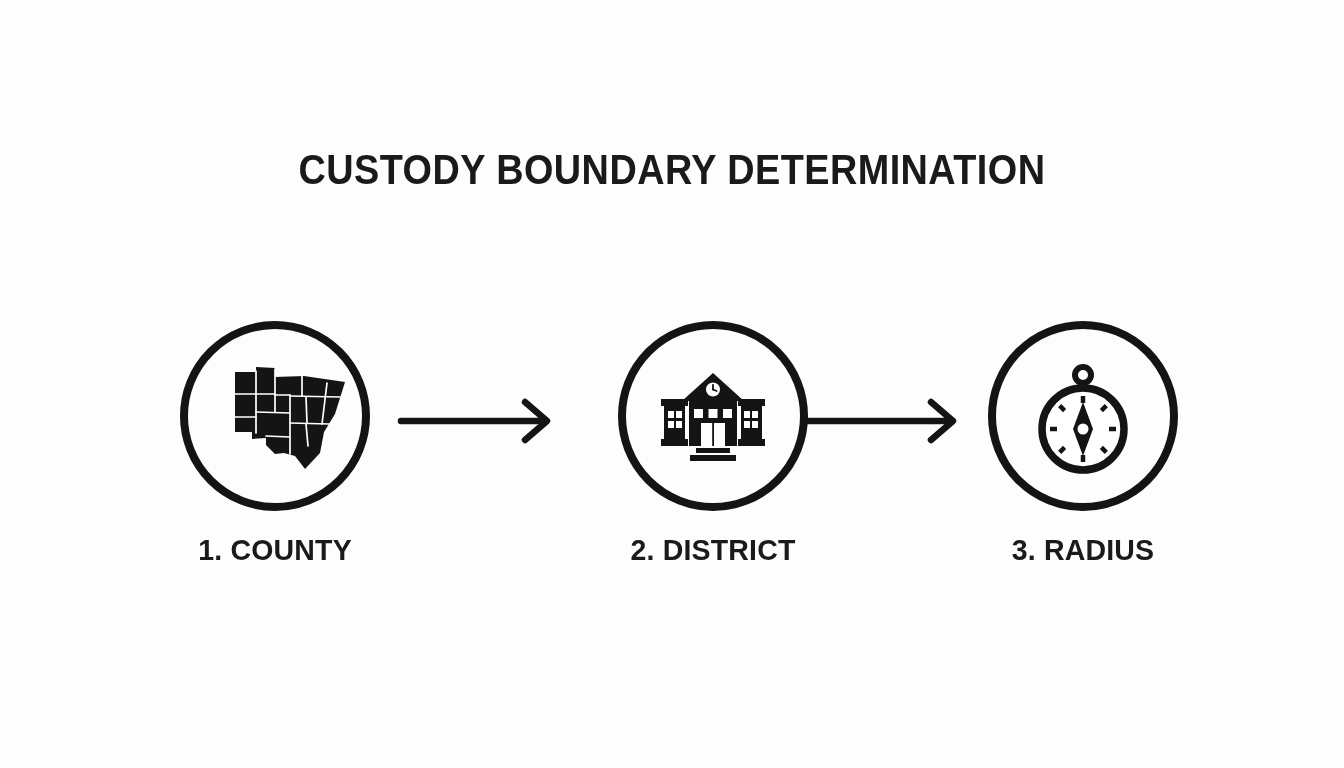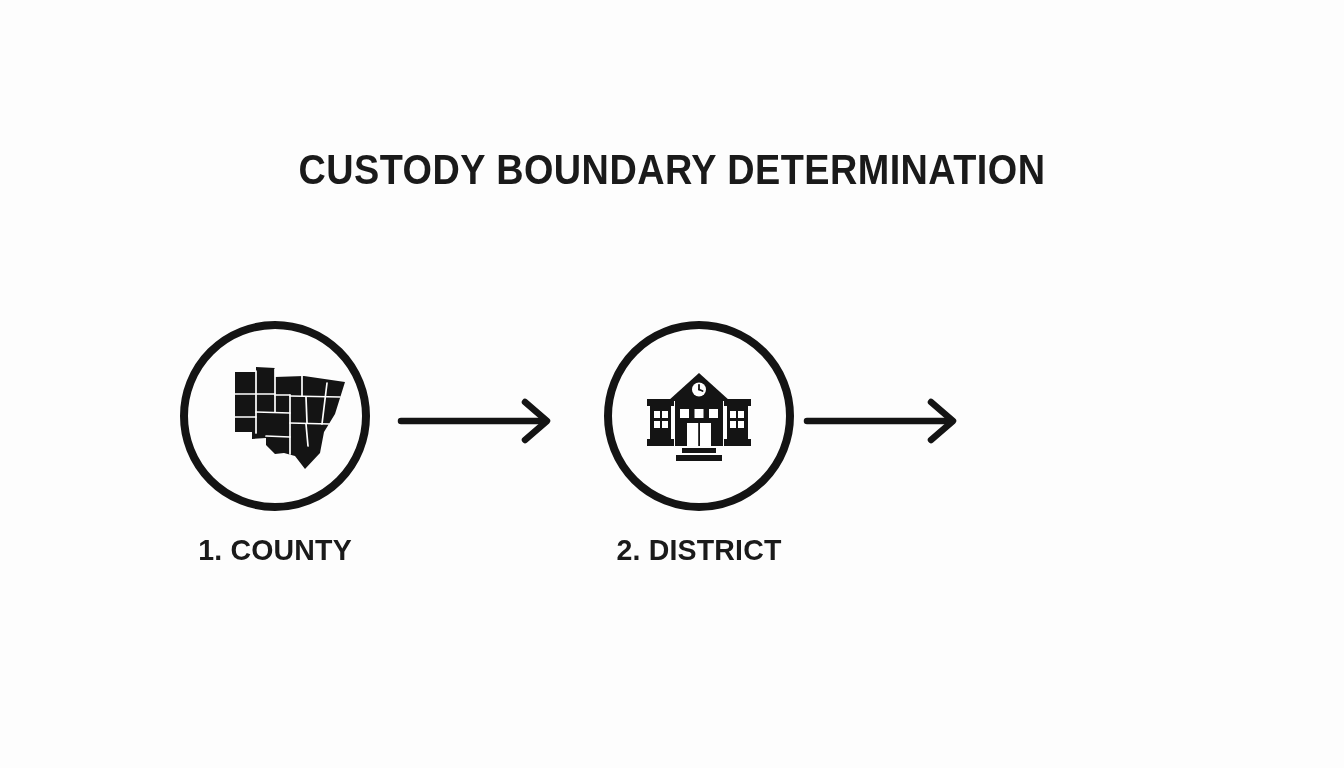--- a/index.html
+++ b/index.html
@@ -44,21 +44,21 @@
     top:212px;
     left:50%;
     transform:translateX(-50%) scaleX(0.95);
     font-size:30px;
     font-weight:700;
     letter-spacing:0.2px;
     white-space:nowrap;
     color:var(--ink);
   }
   .step-county{left:180px;}
-  .step-district{left:604px;}
+  .step-district{left:618px;}
   .step-radius{left:988px;}
   .connector{
     position:absolute;
     top:362px;
     width:164px;height:56px;
   }
   .connector-1{left:397px;}
   .connector-2{left:803px;}
   .icon-county{margin-left:30px;margin-top:4px;}
   .icon-school{margin-top:6px;}
@@ -156,14 +156,39 @@
     <div class="step-label">2. DISTRICT</div>
   </div>
 
   <svg class="connector connector-2" viewBox="0 0 164 56">
     <g stroke="var(--icon-fill)" stroke-width="6.5" fill="none" stroke-linecap="round" stroke-linejoin="round">
       <line x1="4" y1="28" x2="146" y2="28"></line>
       <polyline points="128,9 150,28 128,47"></polyline>
     </g>
   </svg>
 
+  <div class="step step-radius">
+    <div class="step-circle">
+      <svg class="icon-compass" width="92" height="116" viewBox="0 0 92 116">
+
+        <circle cx="46" cy="13" r="8" fill="none" stroke="var(--icon-fill)" stroke-width="6"></circle>
+
+        <circle cx="46" cy="67" r="41" fill="#ffffff" stroke="var(--icon-fill)" stroke-width="7.5"></circle>
+
+        <g stroke="var(--icon-fill)" stroke-width="4.5" stroke-linecap="butt">
+          <line x1="46" y1="34" x2="46" y2="41"></line>
+          <line x1="46" y1="93" x2="46" y2="100"></line>
+          <line x1="13" y1="67" x2="20" y2="67"></line>
+          <line x1="72" y1="67" x2="79" y2="67"></line>
+          <line x1="22.7" y1="43.7" x2="27.6" y2="48.6"></line>
+          <line x1="64.4" y1="85.4" x2="69.3" y2="90.3"></line>
+          <line x1="69.3" y1="43.7" x2="64.4" y2="48.6"></line>
+          <line x1="27.6" y1="85.4" x2="22.7" y2="90.3"></line>
+        </g>
+
+        <polygon points="46,40 56,67 46,94 36,67" fill="var(--icon-fill)"></polygon>
+        <circle cx="46" cy="67" r="5.5" fill="#ffffff"></circle>
+      </svg>
+    </div>
+    <div class="step-label">3. RADIUS</div>
+  </div>
 
 </div>
 
 </body></html>

